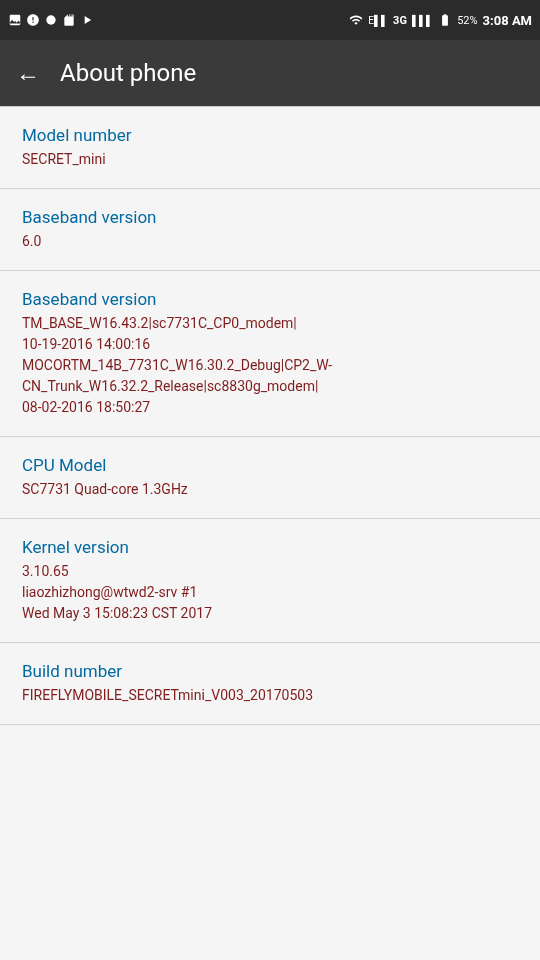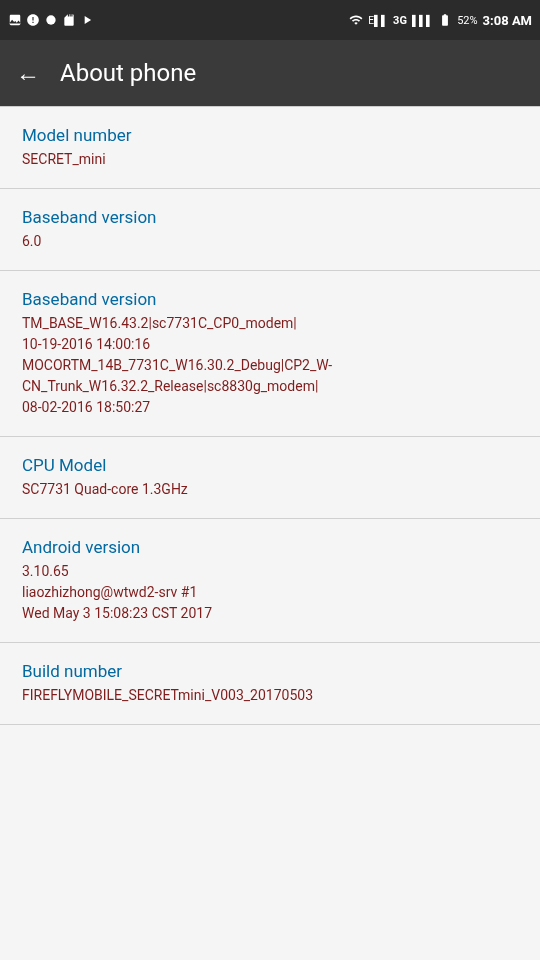--- a/index.html
+++ b/index.html
@@ -182,21 +182,21 @@
         <div class="list-item-value" style="white-space: pre-wrap;">TM_BASE_W16.43.2|sc7731C_CP0_modem|
 10-19-2016 14:00:16
 MOCORTM_14B_7731C_W16.30.2_Debug|CP2_W-CN_Trunk_W16.32.2_Release|sc8830g_modem|
 08-02-2016 18:50:27</div>
       </div>
       <div class="list-item">
         <div class="list-item-title">CPU Model</div>
         <div class="list-item-value" style="white-space: pre-wrap;">SC7731 Quad-core 1.3GHz</div>
       </div>
       <div class="list-item">
-        <div class="list-item-title">Android version</div>
+        <div class="list-item-title">Kernel version</div>
         <div class="list-item-value" style="white-space: pre-wrap;">3.10.65
 liaozhizhong@wtwd2-srv #1
 Wed May 3 15:08:23 CST 2017</div>
       </div>
       <div class="list-item">
         <div class="list-item-title">Build number</div>
         <div class="list-item-value" style="white-space: pre-wrap;">FIREFLYMOBILE_SECRETmini_V003_20170503</div>
       </div>
     </div>
 </div>

